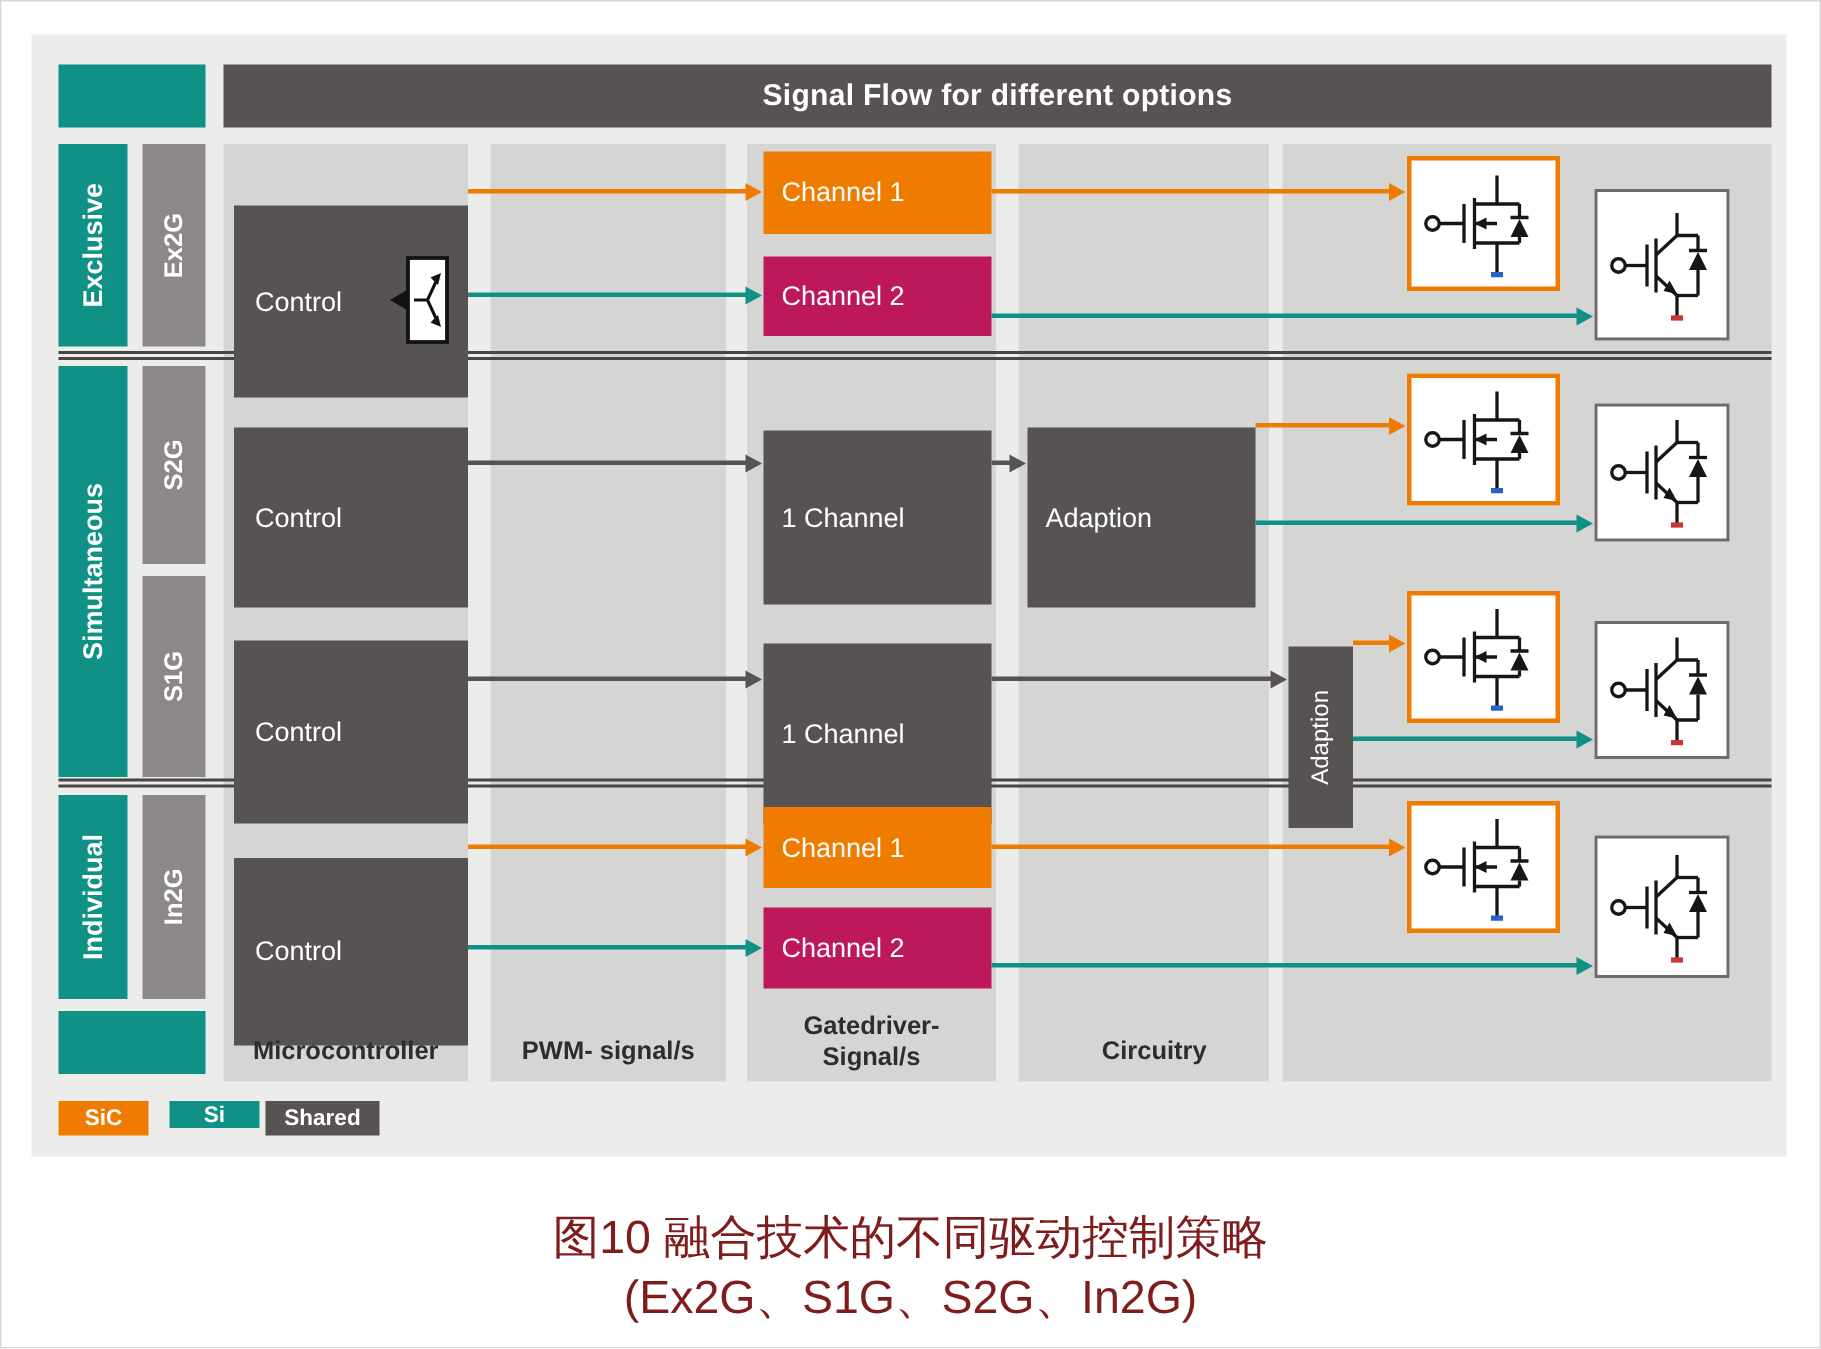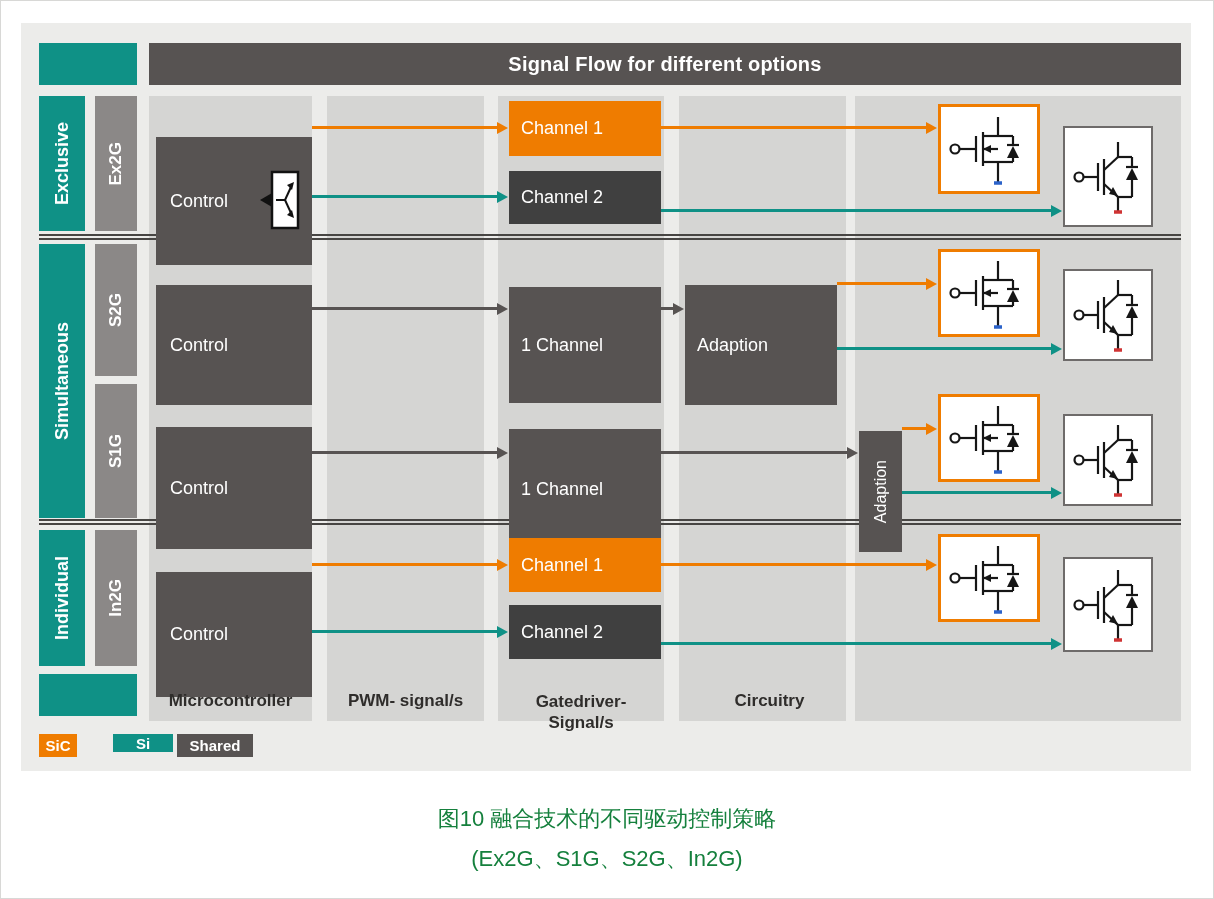--- a/index.html
+++ b/index.html
@@ -13,35 +13,35 @@
          justify-content:center; font-size:20px; font-weight:bold; letter-spacing:0.2px; }
   .teal { background:#0f9186; }
   .vgray { background:#8b8887; }
   .vblock { display:flex; align-items:center; justify-content:center; color:#fff; font-weight:bold; }
   .vblock .vl { writing-mode:vertical-rl; transform:rotate(180deg); white-space:nowrap; }
   .g-label { font-size:18px; }
   .v-label { font-size:17px; }
   .box { color:#fff; font-size:18px; display:flex; align-items:center; }
   .box-dark   { background:#575352;margin-top:36px; }
   .box-orange { background:#ef7c00; }
-  .box-teal   { background:#404040; }
+  .box-teal   { background:#be185d; }
   .box .lbl { padding-left:14px; }
   .arrow { position:absolute; height:3px; background:currentColor; }
   .arrow::after { content:""; position:absolute; right:-10px; top:50%;
                   transform:translateY(-50%); width:0; height:0;
                   border-left:11px solid currentColor;
                   border-top:6px solid transparent; border-bottom:6px solid transparent; }
   .divider { border-top:2px solid #474543; border-bottom:2px solid #474543; height:6px; }
   .device { background:#fff; display:flex; align-items:center; justify-content:center; }
   .device.sic { border:3px solid #ef7c00; }
   .device.si  { border:2px solid #6e6b6a; }
   .colLabel { font-size:17px; font-weight:bold; color:#2f2d2b; text-align:center; line-height:21px; }
   .legend-item { color:#fff; font-size:15px; font-weight:bold; display:flex;
                  align-items:center; justify-content:center; }
-  .caption { position:absolute; left:0; width:100%; text-align:center; color:#15803d; font-size:22px; }
+  .caption { position:absolute; left:0; width:100%; text-align:center; color:#7f1d1d; font-size:31px; }
   .muxwrap { position:absolute; left:96px; top:33px; }
 </style>
 </head>
 <body>
 
 <div class="page">
 
   <div class="abs panel-bg" style="left:20px; top:22px; width:1170px; height:748px;"></div>
 
   <div class="abs band" style="left:148px; top:95px; width:163px; height:625px;"></div>
@@ -328,27 +328,27 @@
         <line x1="50" y1="63" x2="64" y2="63"></line>
       </g>
       <polygon points="58,46 70,46 64,34" fill="#161616"></polygon>
       <polygon points="50,62 41,60 45,53" fill="#161616"></polygon>
       <line x1="46" y1="78" x2="54" y2="78" stroke="#cf3333" stroke-width="3.5"></line>
     </svg>
   </div>
 
   <div class="abs colLabel" style="left:148px; top:689px; width:163px;">Microcontroller</div>
   <div class="abs colLabel" style="left:326px; top:689px; width:157px;">PWM- signal/s</div>
-  <div class="abs colLabel" style="left:497px; top:690px; width:166px;">
+  <div class="abs colLabel" style="left:497px; top:672px; width:166px;">
     <div>Gatedriver-</div>
     <div>Signal/s</div>
   </div>
   <div class="abs colLabel" style="left:678px; top:689px; width:181px;">Circuitry</div>
 
-  <div class="abs legend-item" style="left:38px; top:733px; width:38px; height:23px; background:#ef7c00;">
+  <div class="abs legend-item" style="left:38px; top:733px; width:60px; height:23px; background:#ef7c00;">
     <span>SiC</span>
   </div>
   <div class="abs legend-item" style="left:112px; top:733px; width:60px; height:18px; background:#0f9186;">
     <span>Si</span>
   </div>
   <div class="abs legend-item" style="left:176px; top:733px; width:76px; height:23px; background:#575352;">
     <span>Shared</span>
   </div>
 
   <div class="caption" style="top:803px;">图10  融合技术的不同驱动控制策略</div>

